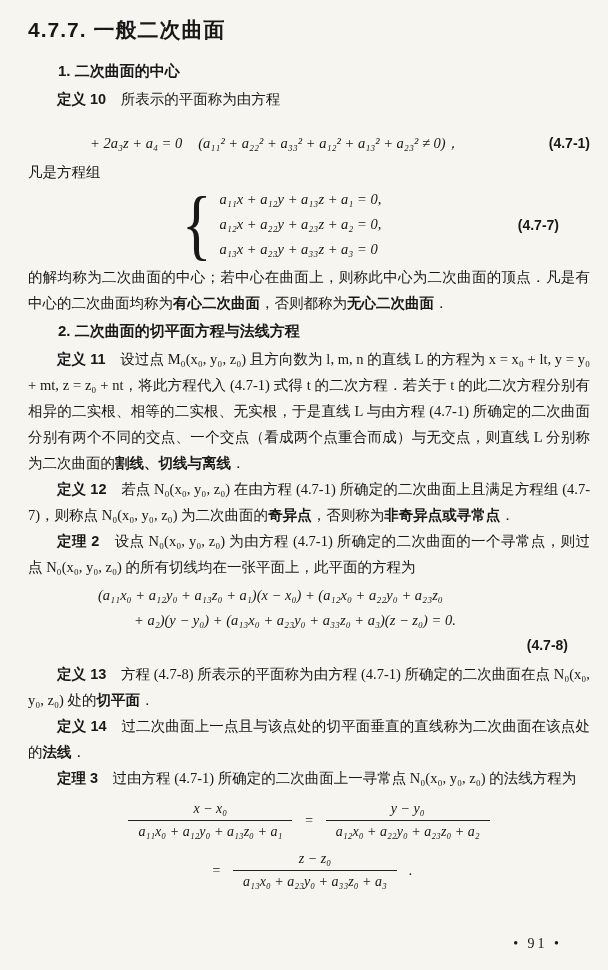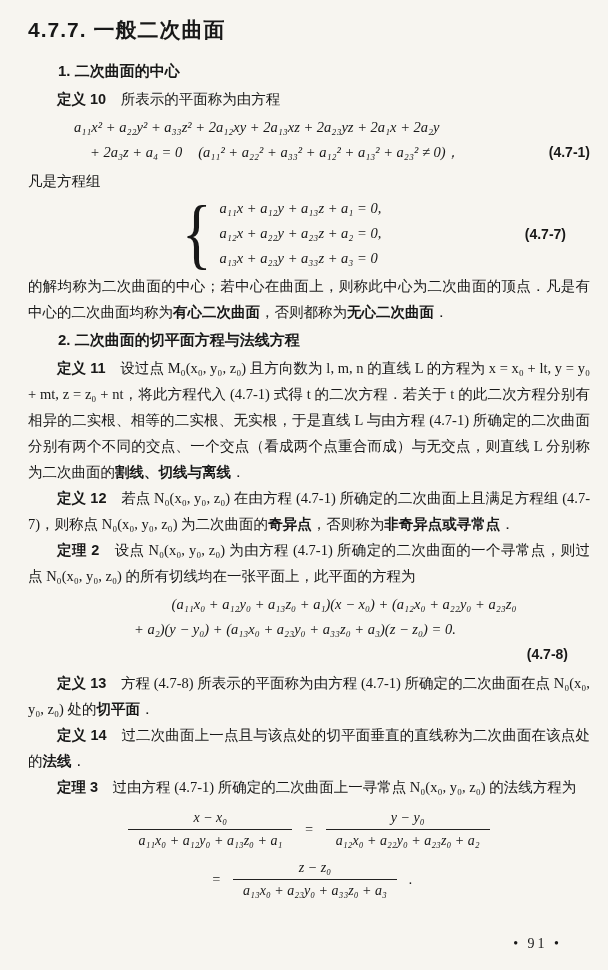--- a/index.html
+++ b/index.html
@@ -22,39 +22,39 @@
     margin: 2px 0; text-indent: 2em;
     font-family: "Liberation Sans", "DejaVu Sans", sans-serif;
     font-weight: 700; font-size: 15px; line-height: 26px;
   }
   .para { margin: 0; font-size: 14.5px; line-height: 26px; text-align: justify; }
   .ind { text-indent: 2em; }
   .b { font-family: "Liberation Sans", "DejaVu Sans", sans-serif; font-weight: 700; }
   .eq { font-style: italic; font-size: 14.5px; line-height: 25px; margin: 3px 0; }
   .eq .l1 { padding-left: 46px; white-space: nowrap; }
   .eq .l2 { display: flex; align-items: baseline; padding-left: 62px; white-space: nowrap; }
-  .eq .cond { margin-left: 16px; }
+  .eq .cond { margin-left: 16px; margin-top: 16px; }
   .eqnum {
     font-style: normal; font-weight: 700;
     font-family: "Liberation Sans", "DejaVu Sans", sans-serif;
     font-size: 14px;
   }
   .l2 .eqnum { margin-left: auto; }
   .system {
     position: relative; display: flex; align-items: center;
     margin: 2px 0 2px 150px; font-style: italic; font-size: 14.5px;
   }
   .brace {
     font-style: normal; font-size: 78px; font-weight: 300;
     line-height: 0.92; transform: scaleX(0.8);
   }
   .sysrows { margin-left: 4px; }
   .sysrows > div { line-height: 25px; white-space: nowrap; }
-  .sysnum { position: absolute; right: 24px; top: 50%; transform: translateY(-50%); }
-  .eq478 .l1 { padding-left: 70px; text-align: center; }
+  .sysnum { position: absolute; right: 31px; top: 50%; transform: translateY(-50%); }
+  .eq478 .l1 { padding-left: 70px; }
   .eq478 .l2b { padding-left: 106px; white-space: nowrap; }
   .eq478 .numrow { text-align: right; padding-right: 22px; font-style: normal; }
   .normal-row {
     display: flex; justify-content: center; align-items: center;
     font-style: italic; font-size: 14px; margin: 9px 0; line-height: 18px;
   }
   .frac { display: inline-flex; flex-direction: column; align-items: center; margin: 0 6px; }
   .frac .num { padding: 0 10px 2px; white-space: nowrap; }
   .frac .den { border-top: 1.3px solid #222; padding: 2px 10px 0; white-space: nowrap; }
   .eqsign { margin: 0 6px; }
@@ -69,21 +69,20 @@
 
 <div class="page">
 
   <h1 class="title">4.7.7. 一般二次曲面</h1>
 
   <div class="h2">1. 二次曲面的中心</div>
 
   <p class="para ind"><span class="b">定义 10</span><span>　所表示的平面称为由方程</span></p>
 
   <div class="eq">
-    <div class="l1">a₁₁x² + a₂₂y² + a₃₃z² + 2a₁₂xy + 2a₁₃xz + 2a₂₃yz + 2a₁x + 2a₂y</div>
     <div class="l2">
       <span>+ 2a₃z + a₄ = 0</span>
       <span class="cond">(a₁₁² + a₂₂² + a₃₃² + a₁₂² + a₁₃² + a₂₃² ≠ 0)，</span>
       <span class="eqnum">(4.7-1)</span>
     </div>
   </div>
 
   <p class="para">凡是方程组</p>
 
   <div class="system">

